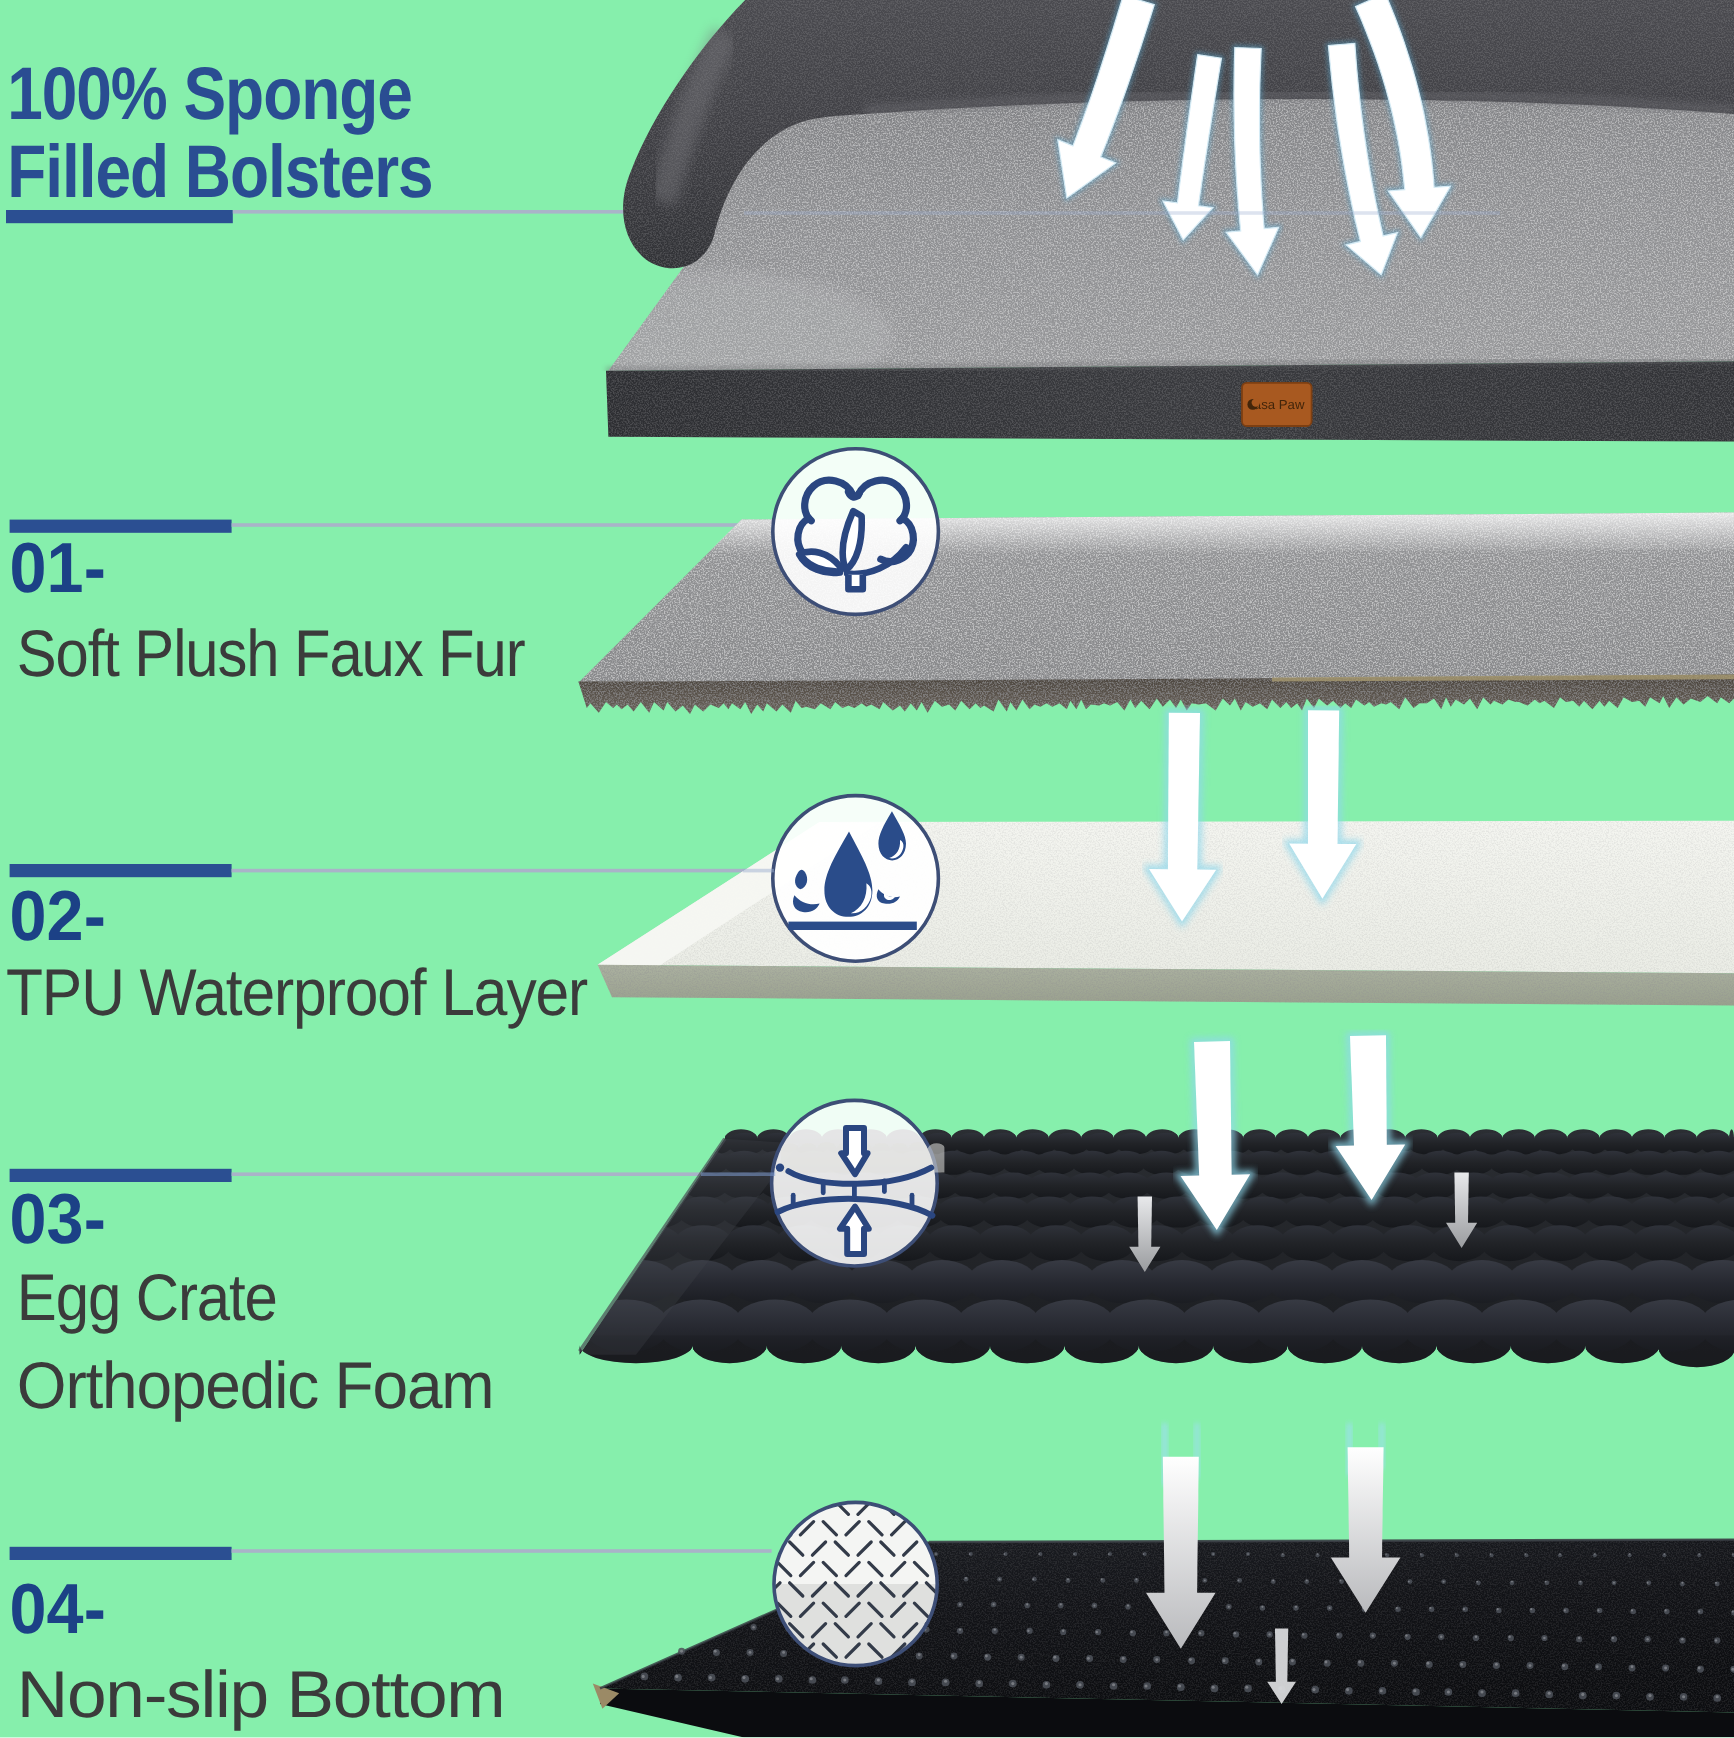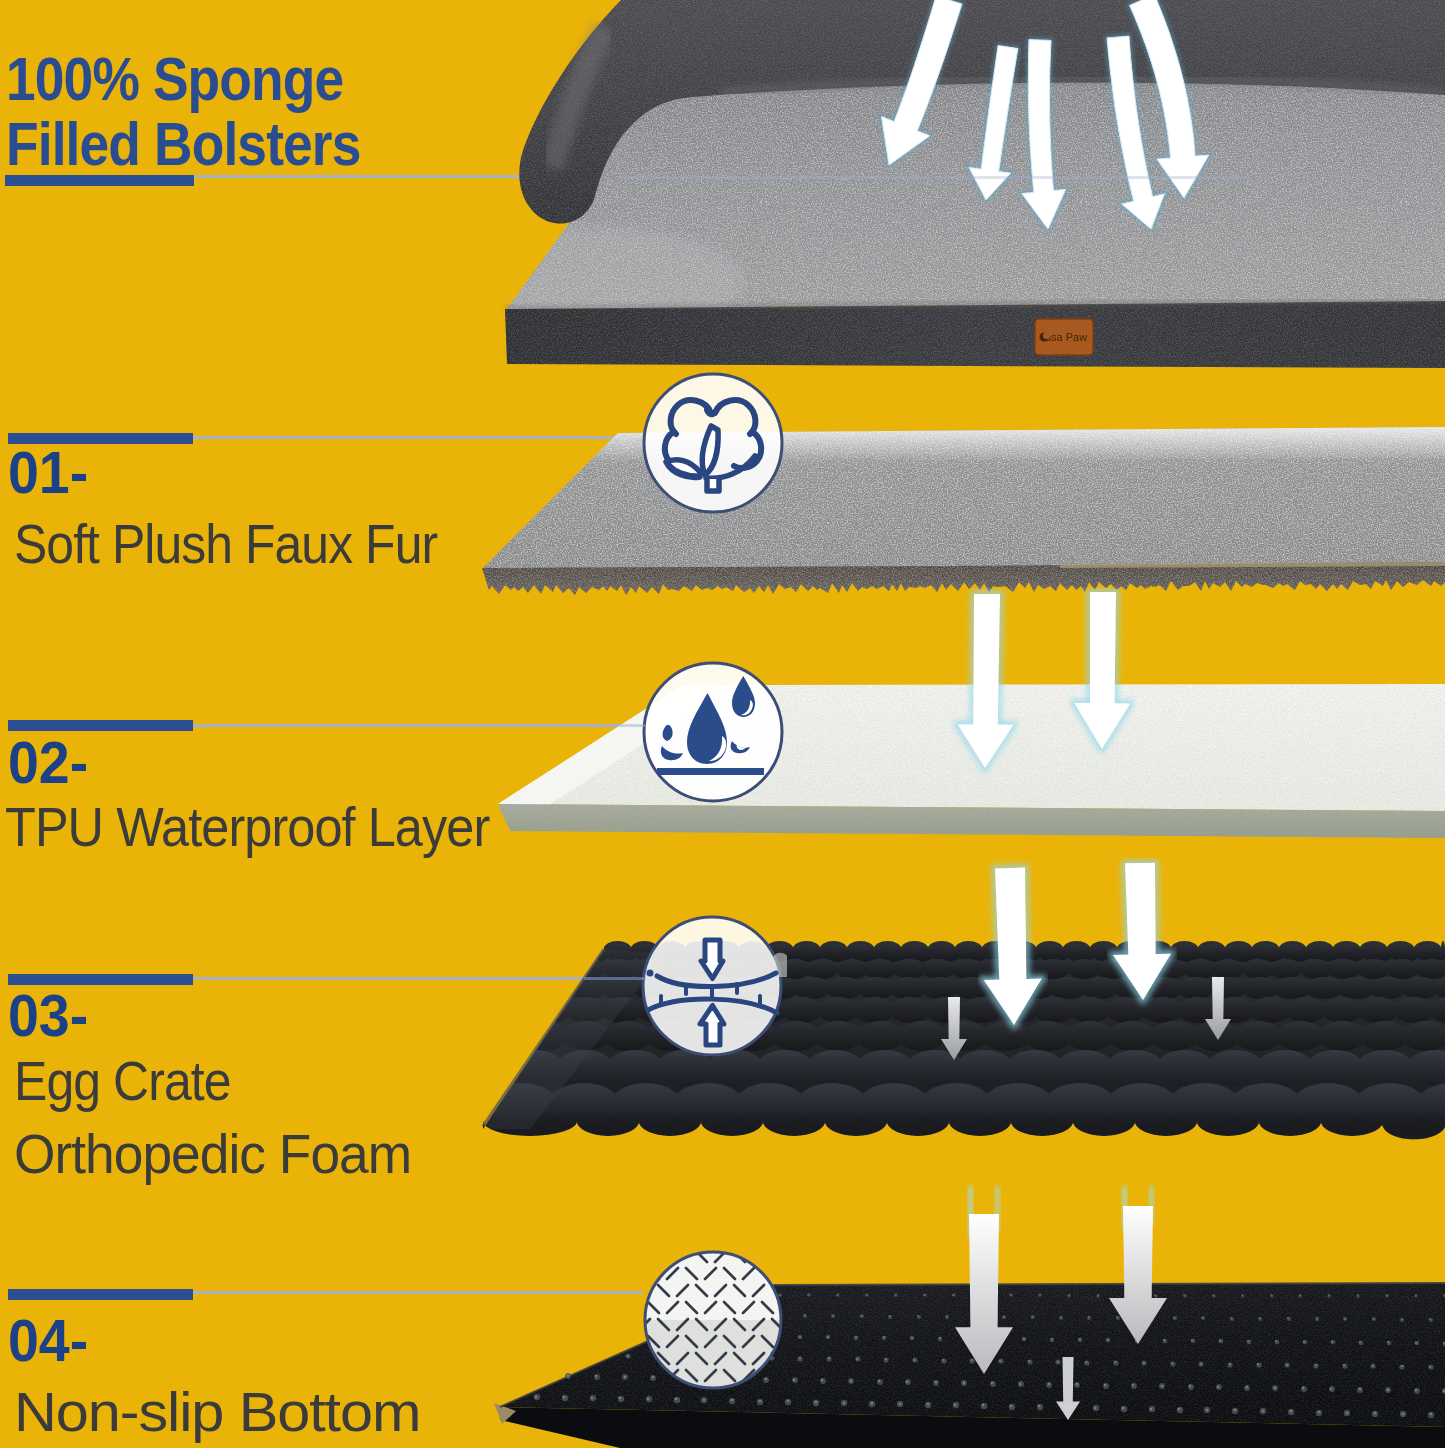--- a/index.html
+++ b/index.html
@@ -1,15 +1,15 @@
 <!DOCTYPE html>
 <html><head><meta charset="utf-8"><title>Pet Bed Layers</title>
 <style>
 html,body{margin:0;padding:0;background:#fff;}
-.page{position:relative;width:1445px;height:1448px;background:#eab308;overflow:hidden;font-family:"Liberation Sans",sans-serif;}
+.page{position:relative;width:1445px;height:1448px;background:#86efac;overflow:hidden;font-family:"Liberation Sans",sans-serif;}
 .abs{position:absolute;}
 .bar{position:absolute;background:#2b4f92;height:11px;}
 .cline{position:absolute;background:#a9b3c8;height:3px;}
 .num{position:absolute;color:#1c4186;font-weight:bold;font-size:59px;line-height:1;transform:scaleX(0.94);transform-origin:0 0;}
 .lbl{position:absolute;color:#3b3b3b;font-size:55px;line-height:1;transform:scaleX(0.86);transform-origin:0 0;letter-spacing:-1px;}
 .title{position:absolute;color:#2a4d92;font-weight:bold;font-size:62px;line-height:65px;transform:scaleX(0.86);transform-origin:0 0;letter-spacing:-1px;}
 </style></head><body>
 <div class="page">
 
 <div class="title" style="left:6px;top:46px;">100% Sponge<br>Filled Bolsters</div>

